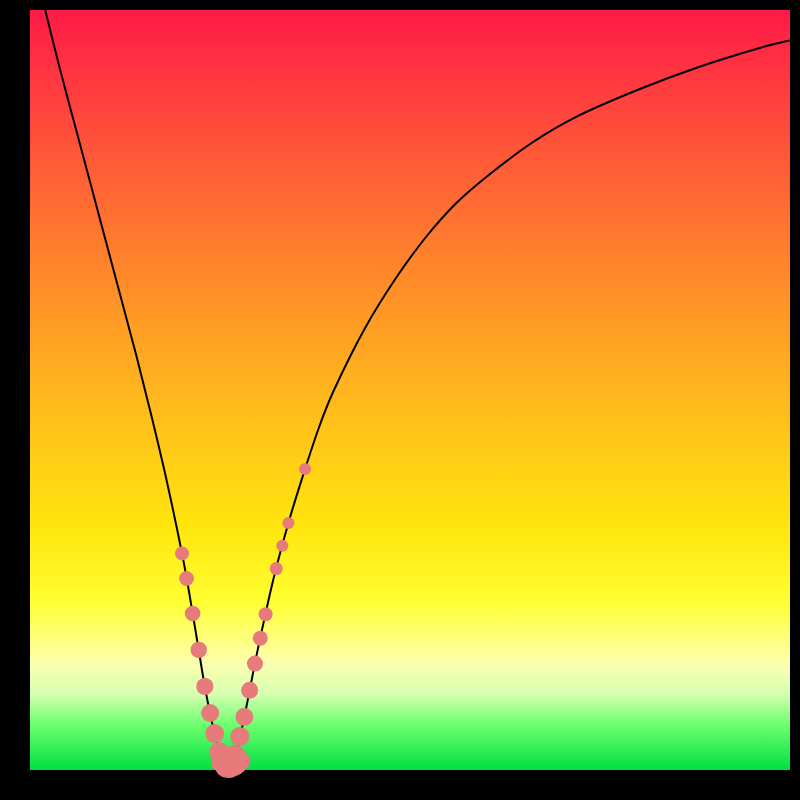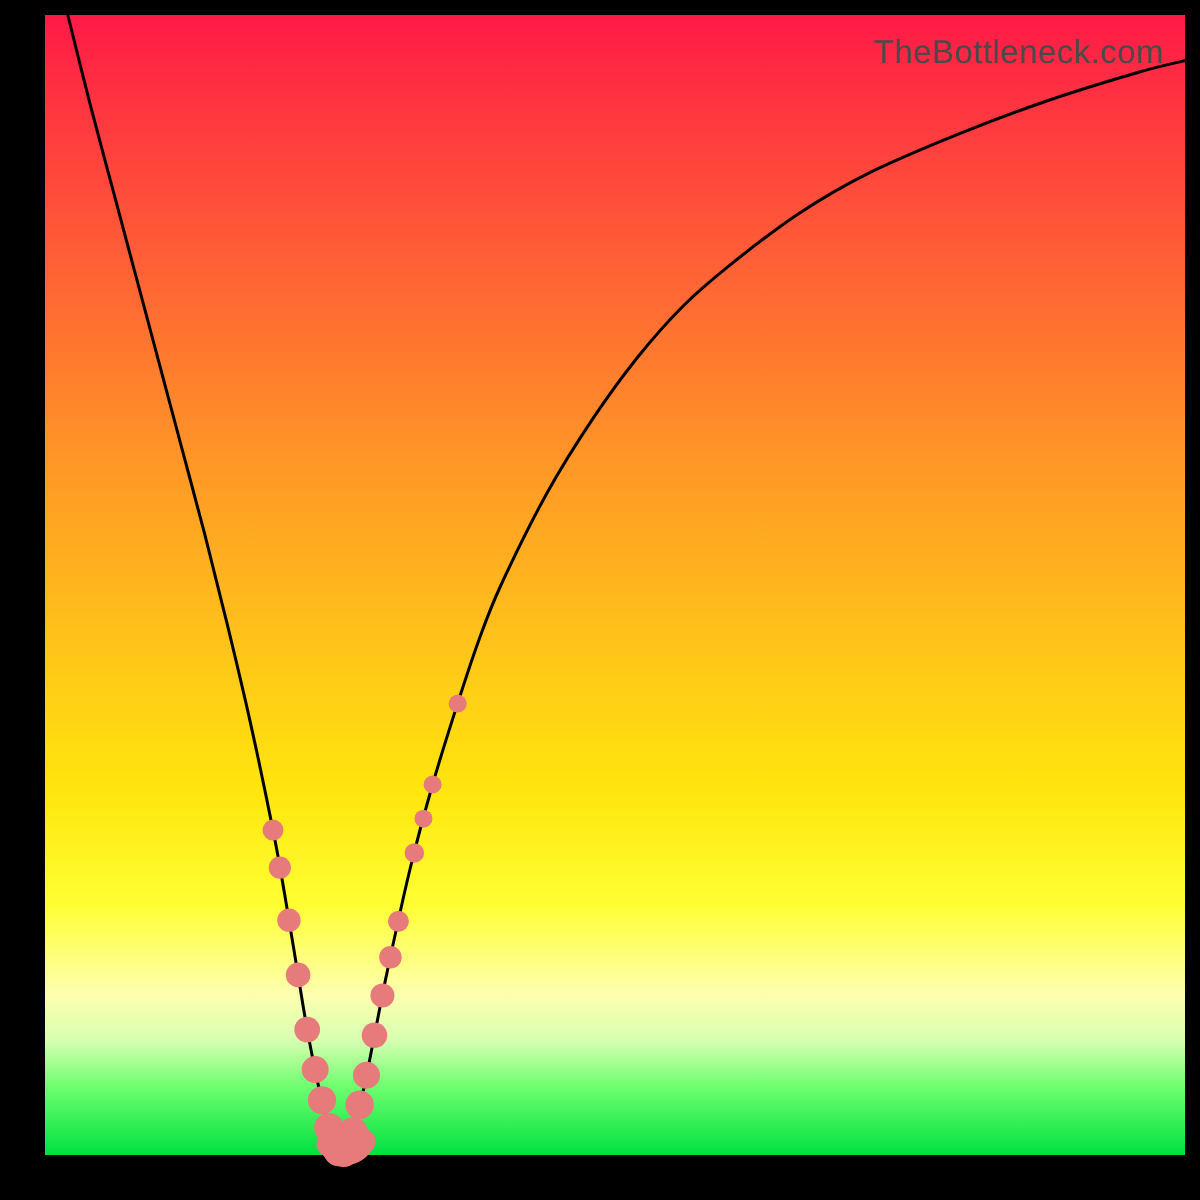--- a/index.html
+++ b/index.html
@@ -71,21 +71,20 @@
     stroke: #e77a7a;
     stroke-width: 18;
     stroke-linecap: round;
   }
 </style>
 </head>
 <body>
 
 <div class="frame">
   <div class="plot">
-    <div class="watermark">TheBottleneck.com</div>
     <svg class="curves" viewBox="0 0 760 760" preserveAspectRatio="none">
       <path id="left-curve" class="curve" d="M 15.200000000000001 0 C 17.733333333333334 10.133333333333326 25.333333333333336 41.166666666666615 30.400000000000002 60.799999999999955 C 35.46666666666667 80.4333333333333 40.53333333333333 98.80000000000007 45.6 117.80000000000007 C 50.66666666666667 136.80000000000007 55.733333333333334 155.79999999999995 60.800000000000004 174.79999999999995 C 65.86666666666667 193.79999999999995 70.93333333333334 212.80000000000007 76 231.80000000000007 C 81.06666666666666 250.80000000000007 86.13333333333334 269.8 91.2 288.8 C 96.26666666666667 307.8 101.33333333333334 326.16666666666663 106.4 345.79999999999995 C 111.46666666666667 365.4333333333333 116.53333333333335 385.69999999999993 121.60000000000001 406.59999999999997 C 126.66666666666667 427.5 131.73333333333332 448.4 136.79999999999998 471.2 C 141.86666666666665 494 148.2 524.4 152 543.4 C 155.8 562.4 157.06666666666666 570.6333333333334 159.6 585.2 C 162.13333333333333 599.7666666666667 164.66666666666666 615.5999999999999 167.2 630.8 C 169.73333333333332 646 172.26666666666668 662.4666666666667 174.8 676.4 C 177.33333333333334 690.3333333333333 179.86666666666667 703 182.4 714.4 C 184.93333333333334 725.8 187.46666666666667 737.1999999999999 190 744.8 C 192.53333333333333 752.4 196.33333333333331 757.4666666666667 197.6 760"></path>
       <path id="right-curve" class="curve" d="M 197.6 760 C 198.86666666666667 757.4666666666667 202.66666666666669 752.4 205.20000000000002 744.8 C 207.73333333333335 737.1999999999999 210.26666666666668 725.8 212.8 714.4 C 215.33333333333334 703 217.86666666666665 689.0666666666666 220.39999999999998 676.4 C 222.9333333333333 663.7333333333333 224.2 656.1333333333333 228 638.4 C 231.8 620.6666666666666 238.13333333333335 590.9 243.20000000000002 570 C 248.26666666666668 549.1 253.33333333333337 530.7333333333333 258.40000000000003 513 C 263.4666666666667 495.26666666666665 268.5333333333333 479.4333333333333 273.59999999999997 463.59999999999997 C 278.66666666666663 447.76666666666665 283.73333333333335 431.93333333333334 288.8 418 C 293.8666666666667 404.06666666666666 296.4 396.46666666666664 304 380 C 311.6 363.53333333333336 324.26666666666665 337.5666666666667 334.4 319.20000000000005 C 344.5333333333333 300.83333333333337 354.6666666666667 285 364.8 269.8 C 374.93333333333334 254.6 385.06666666666666 240.66666666666669 395.2 228 C 405.3333333333333 215.33333333333331 415.4666666666667 203.9333333333333 425.6 193.79999999999995 C 435.73333333333335 183.6666666666666 443.3333333333333 177.33333333333326 456 167.19999999999993 C 468.6666666666667 157.0666666666666 486.40000000000003 143.13333333333333 501.6 133 C 516.8 122.86666666666667 529.4666666666666 115.26666666666665 547.1999999999999 106.39999999999998 C 564.9333333333333 97.5333333333333 587.7333333333333 88.03333333333329 608 79.79999999999995 C 628.2666666666667 71.56666666666662 648.5333333333333 63.96666666666666 668.8 57 C 689.0666666666666 50.03333333333334 714.4 42.43333333333334 729.6 38 C 744.8000000000001 33.56666666666666 754.9333333333334 31.666666666666647 760 30.399999999999977"></path>
       <g id="beads">
           <circle cx="152" cy="543.4" r="7" class="bead"></circle>
           <circle cx="156.56" cy="568.48" r="7.4" class="bead"></circle>
           <circle cx="162.64" cy="603.4399999999999" r="7.8" class="bead"></circle>
           <circle cx="168.72" cy="639.92" r="8.2" class="bead"></circle>
           <circle cx="174.8" cy="676.4" r="8.6" class="bead"></circle>
           <circle cx="180.12" cy="703" r="9" class="bead"></circle>

